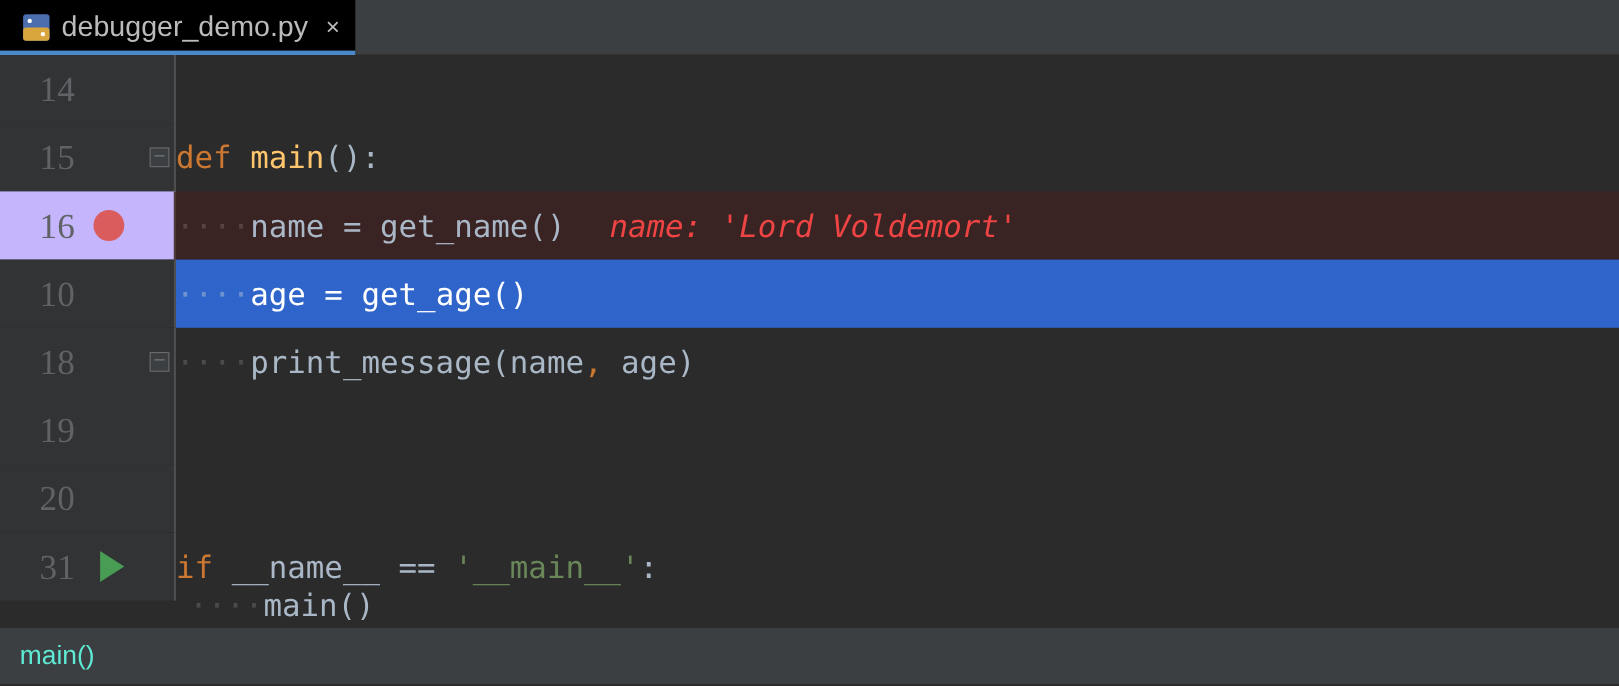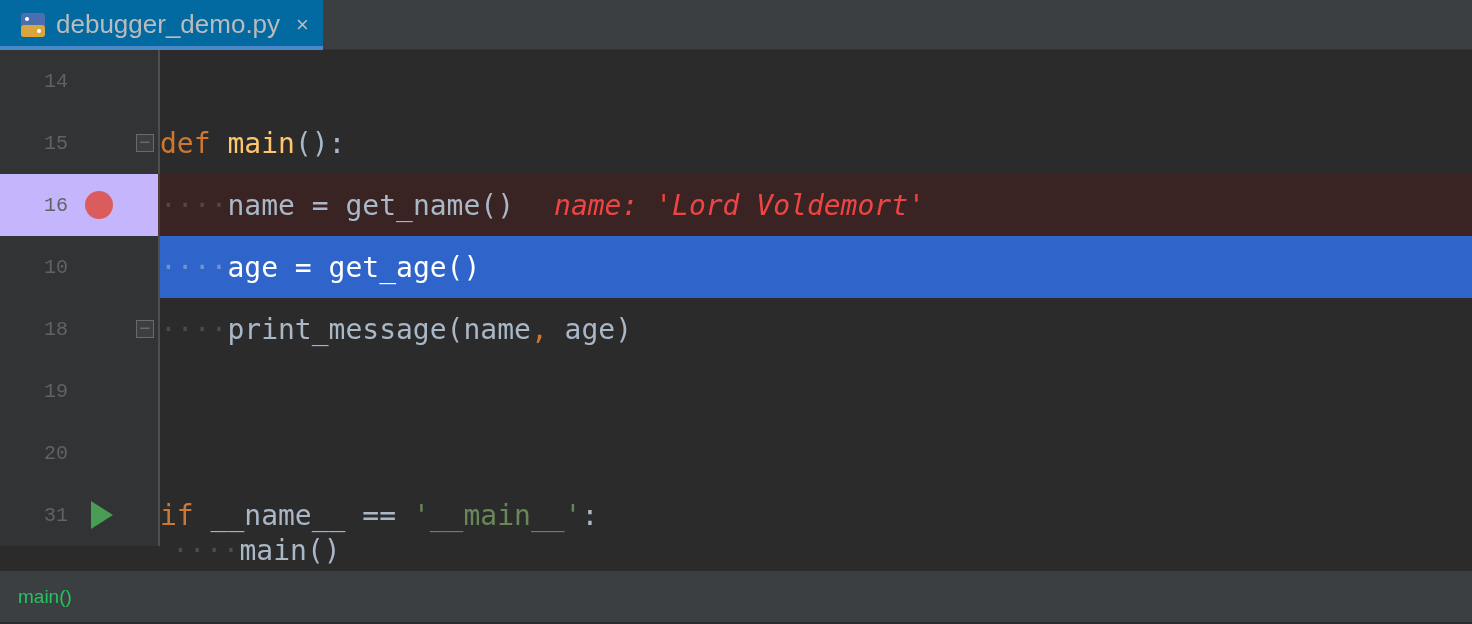--- a/index.html
+++ b/index.html
@@ -18,21 +18,21 @@
     align-items: flex-end;
     height: 50px;
     background: #3c3f41;
     border-bottom: 1px solid #323232;
   }
   .tab {
     display: flex;
     align-items: center;
     height: 100%;
     padding: 0 14px 0 20px;
-    background: #0369a1;
+    background: #000000;
     color: #bbbbbb;
     font-family: "Segoe UI", "Helvetica Neue", Arial, sans-serif;
     font-size: 26px;
     gap: 10px;
     position: relative;
   }
   .tab .underline {
     position: absolute;
     left: 0; right: 0; bottom: -1px;
     height: 4px;
@@ -67,22 +67,22 @@
     display: flex;
     align-items: center;
     position: relative;
     border-right: 2px solid #4e4e4e;
     background: #313335;
   }
   .lineno {
     position: absolute;
     right: 90px;
     color: #606366;
-    font-size: 20px;
-    font-family: Liberation Mono, monospace;
+    font-size: 32px;
+    font-family: Liberation Serif, serif;
   }
   .bp {
     position: absolute;
     right: 45px;
     width: 28px; height: 28px;
     border-radius: 50%;
     background: #db5c5c;
   }
   .run-arrow {
     position:absolute;
@@ -133,22 +133,22 @@
   .line.current .ws{ color:#6f92cf;}
   
   .breadcrumb {
     height: 52px;
     background:#3c3f41;
     border-top:1px solid #2d2d2d;
     display:flex;
     align-items:center;
     padding-left:18px;
     font-family:"Segoe UI","Helvetica Neue",Arial,sans-serif;
-    font-size:19px;
-    color:#22c55e;
+    font-size:24px;
+    color:#5eead4;
   }
   .partial-line{
     position:absolute;
     left:160px;
     bottom:0;
     padding-left:12px;
     height:36px;
     display:flex;
     align-items:flex-start;
     white-space:pre;

